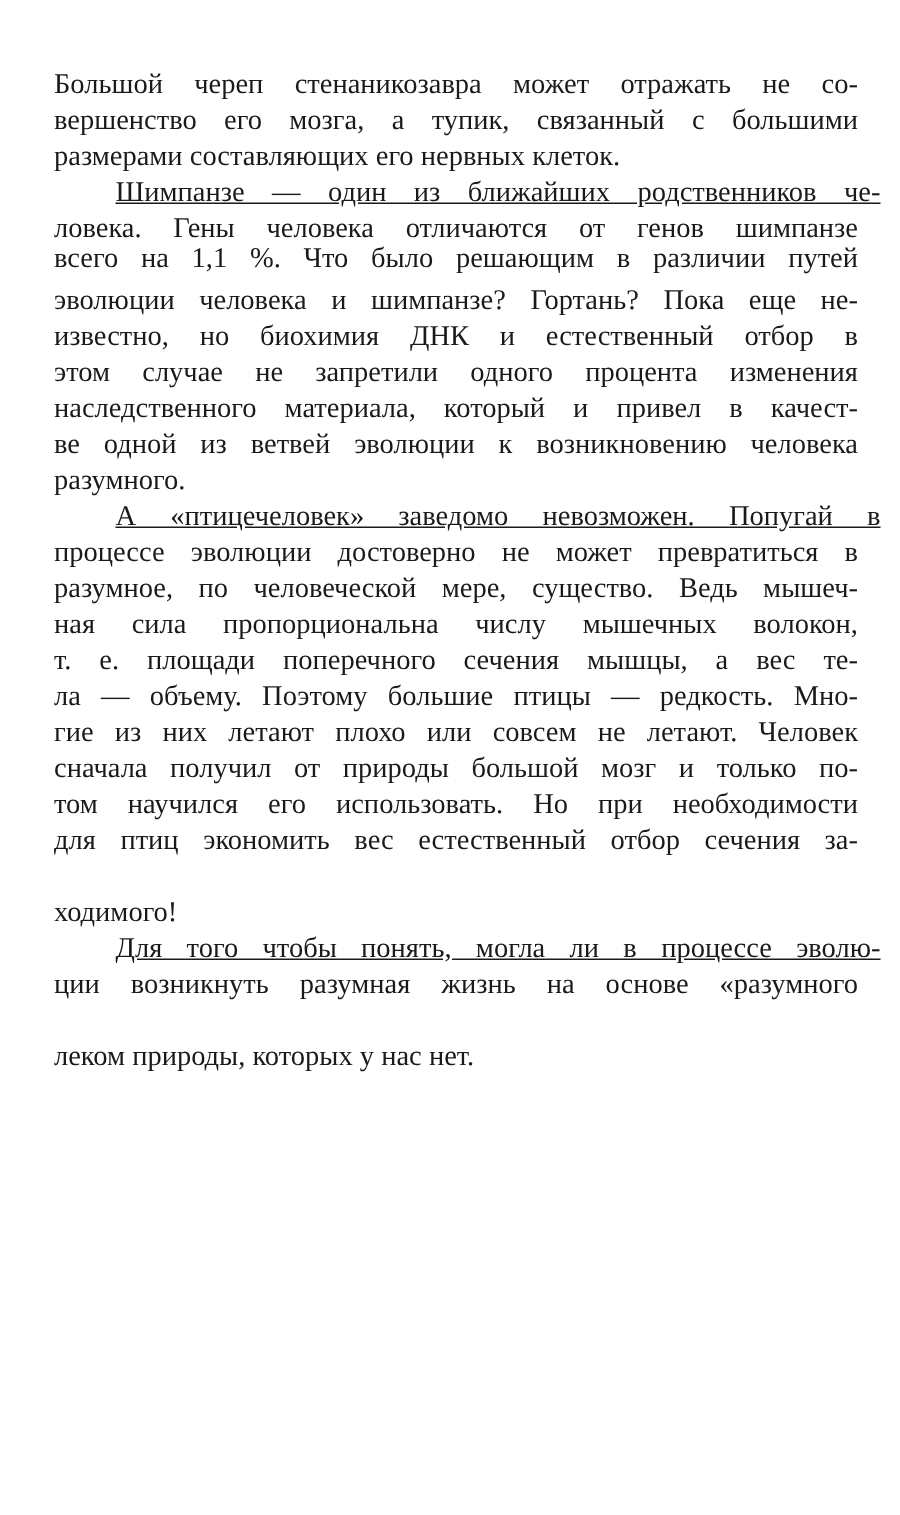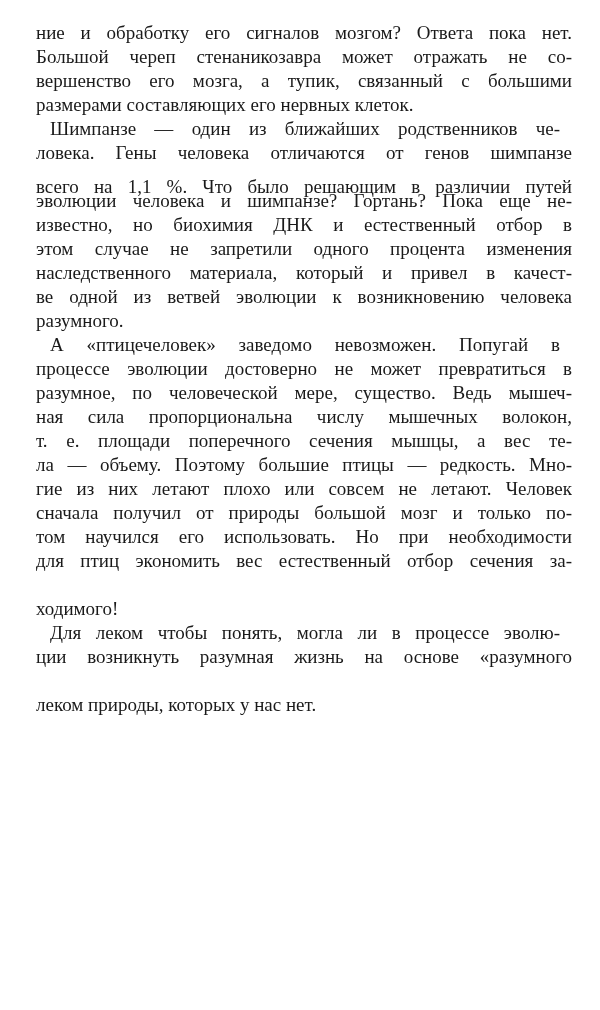--- a/index.html
+++ b/index.html
@@ -1,51 +1,50 @@
 <!DOCTYPE html>
 <html><head>
 <meta charset="utf-8">
 <style>
   html, body { margin:0; padding:0; background:#ffffff; }
   body { width:600px; height:1010px; position:relative; overflow:hidden;
          font-family:"Liberation Serif","DejaVu Serif",serif; color:#1a1a1a; }
   .page { position:absolute; left:0; top:0; width:600px; height:1010px; }
   .line { position:absolute; left:36px; width:536px; font-size:19px; line-height:22px;
           white-space:nowrap; text-align:justify; text-align-last:justify; }
-  .line.indent { left:50px; width:510px; }
+  .line.indent { left:77px; width:510px;text-decoration:underline; }
   .line.last { text-align-last:left;font-family:Liberation Serif, serif; }
 </style>
 </head>
 <body>
 
 <div class="page">
 
-  <div class="line" style="top:22px">ние и обработку его сигналов мозгом? Ответа пока нет.</div>
   <div class="line" style="top:46px">Большой череп стенаникозавра может отражать не со-</div>
   <div class="line" style="top:70px">вершенство его мозга, а тупик, связанный с большими</div>
   <div class="line last" style="top:94px">размерами составляющих его нервных клеток.</div>
 
   <div class="line indent" style="top:118px">Шимпанзе — один из ближайших родственников че-</div>
   <div class="line" style="top:142px">ловека. Гены человека отличаются от генов шимпанзе</div>
-  <div class="line" style="top:176px">всего на 1,1 %. Что было решающим в различии путей</div>
+  <div class="line" style="top:162px">всего на 1,1 %. Что было решающим в различии путей</div>
   <div class="line" style="top:190px">эволюции человека и шимпанзе? Гортань? Пока еще не-</div>
   <div class="line" style="top:214px">известно, но биохимия ДНК и естественный отбор в</div>
   <div class="line" style="top:238px">этом случае не запретили одного процента изменения</div>
   <div class="line" style="top:262px">наследственного материала, который и привел в качест-</div>
   <div class="line" style="top:286px">ве одной из ветвей эволюции к возникновению человека</div>
   <div class="line last" style="top:310px">разумного.</div>
 
   <div class="line indent" style="top:334px">А «птицечеловек» заведомо невозможен. Попугай в</div>
   <div class="line" style="top:358px">процессе эволюции достоверно не может превратиться в</div>
   <div class="line" style="top:382px">разумное, по человеческой мере, существо. Ведь мышеч-</div>
   <div class="line" style="top:406px">ная сила пропорциональна числу мышечных волокон,</div>
   <div class="line" style="top:430px">т. е. площади поперечного сечения мышцы, а вес те-</div>
   <div class="line" style="top:454px">ла — объему. Поэтому большие птицы — редкость. Мно-</div>
   <div class="line" style="top:478px">гие из них летают плохо или совсем не летают. Человек</div>
   <div class="line" style="top:502px">сначала получил от природы большой мозг и только по-</div>
   <div class="line" style="top:526px">том научился его использовать. Но при необходимости</div>
   <div class="line" style="top:550px">для птиц экономить вес естественный отбор сечения за-</div>
   <div class="line last" style="top:598px">ходимого!</div>
 
-  <div class="line indent" style="top:622px">Для леком чтобы понять, могла ли в процессе эволю-</div>
+  <div class="line indent" style="top:622px">Для того чтобы понять, могла ли в процессе эволю-</div>
   <div class="line" style="top:646px">ции возникнуть разумная жизнь на основе «разумного</div>
   <div class="line last" style="top:694px">леком природы, которых у нас нет.</div>
 </div>
 
 </body></html>

